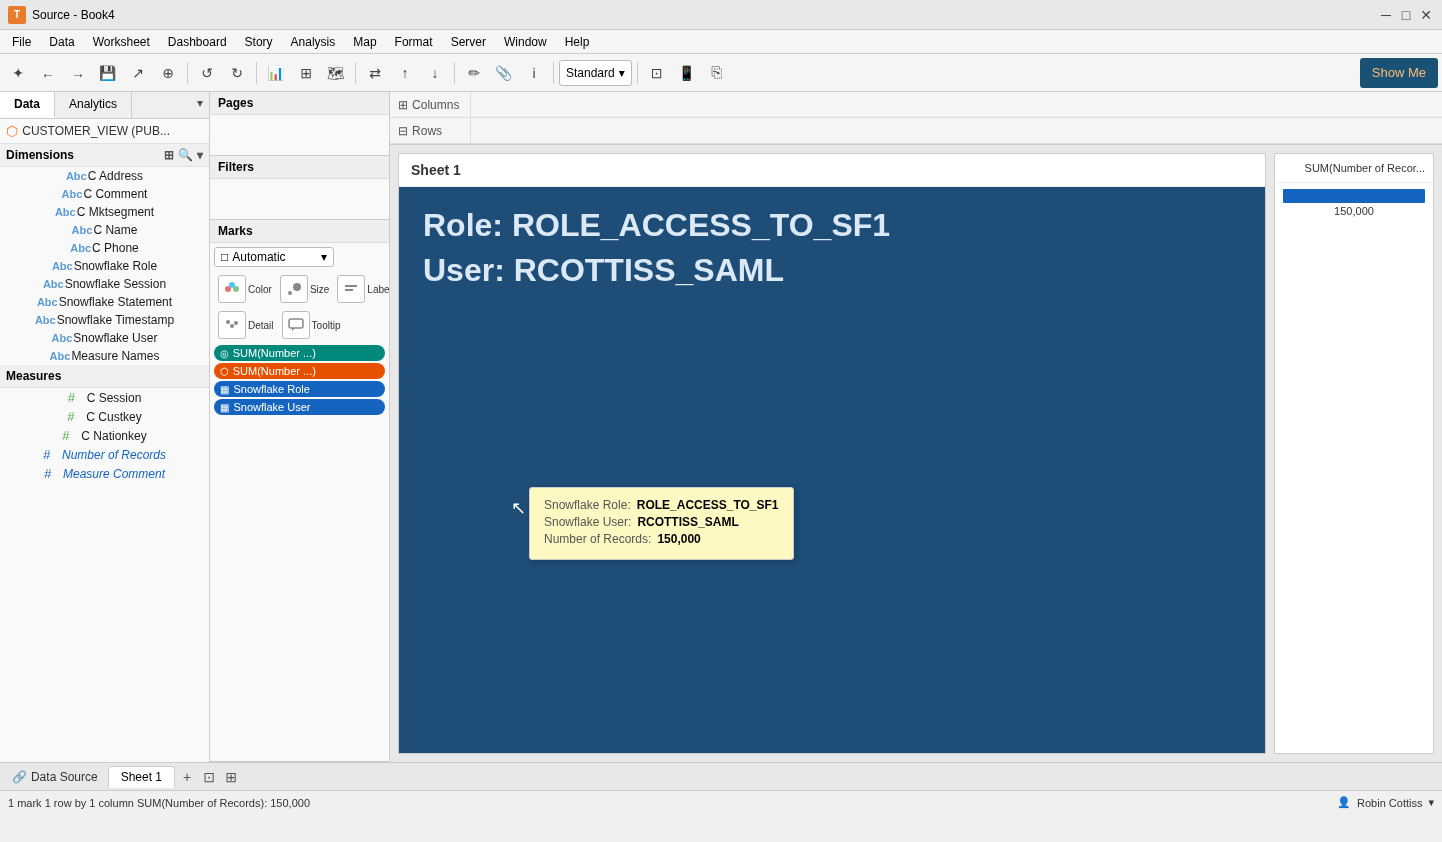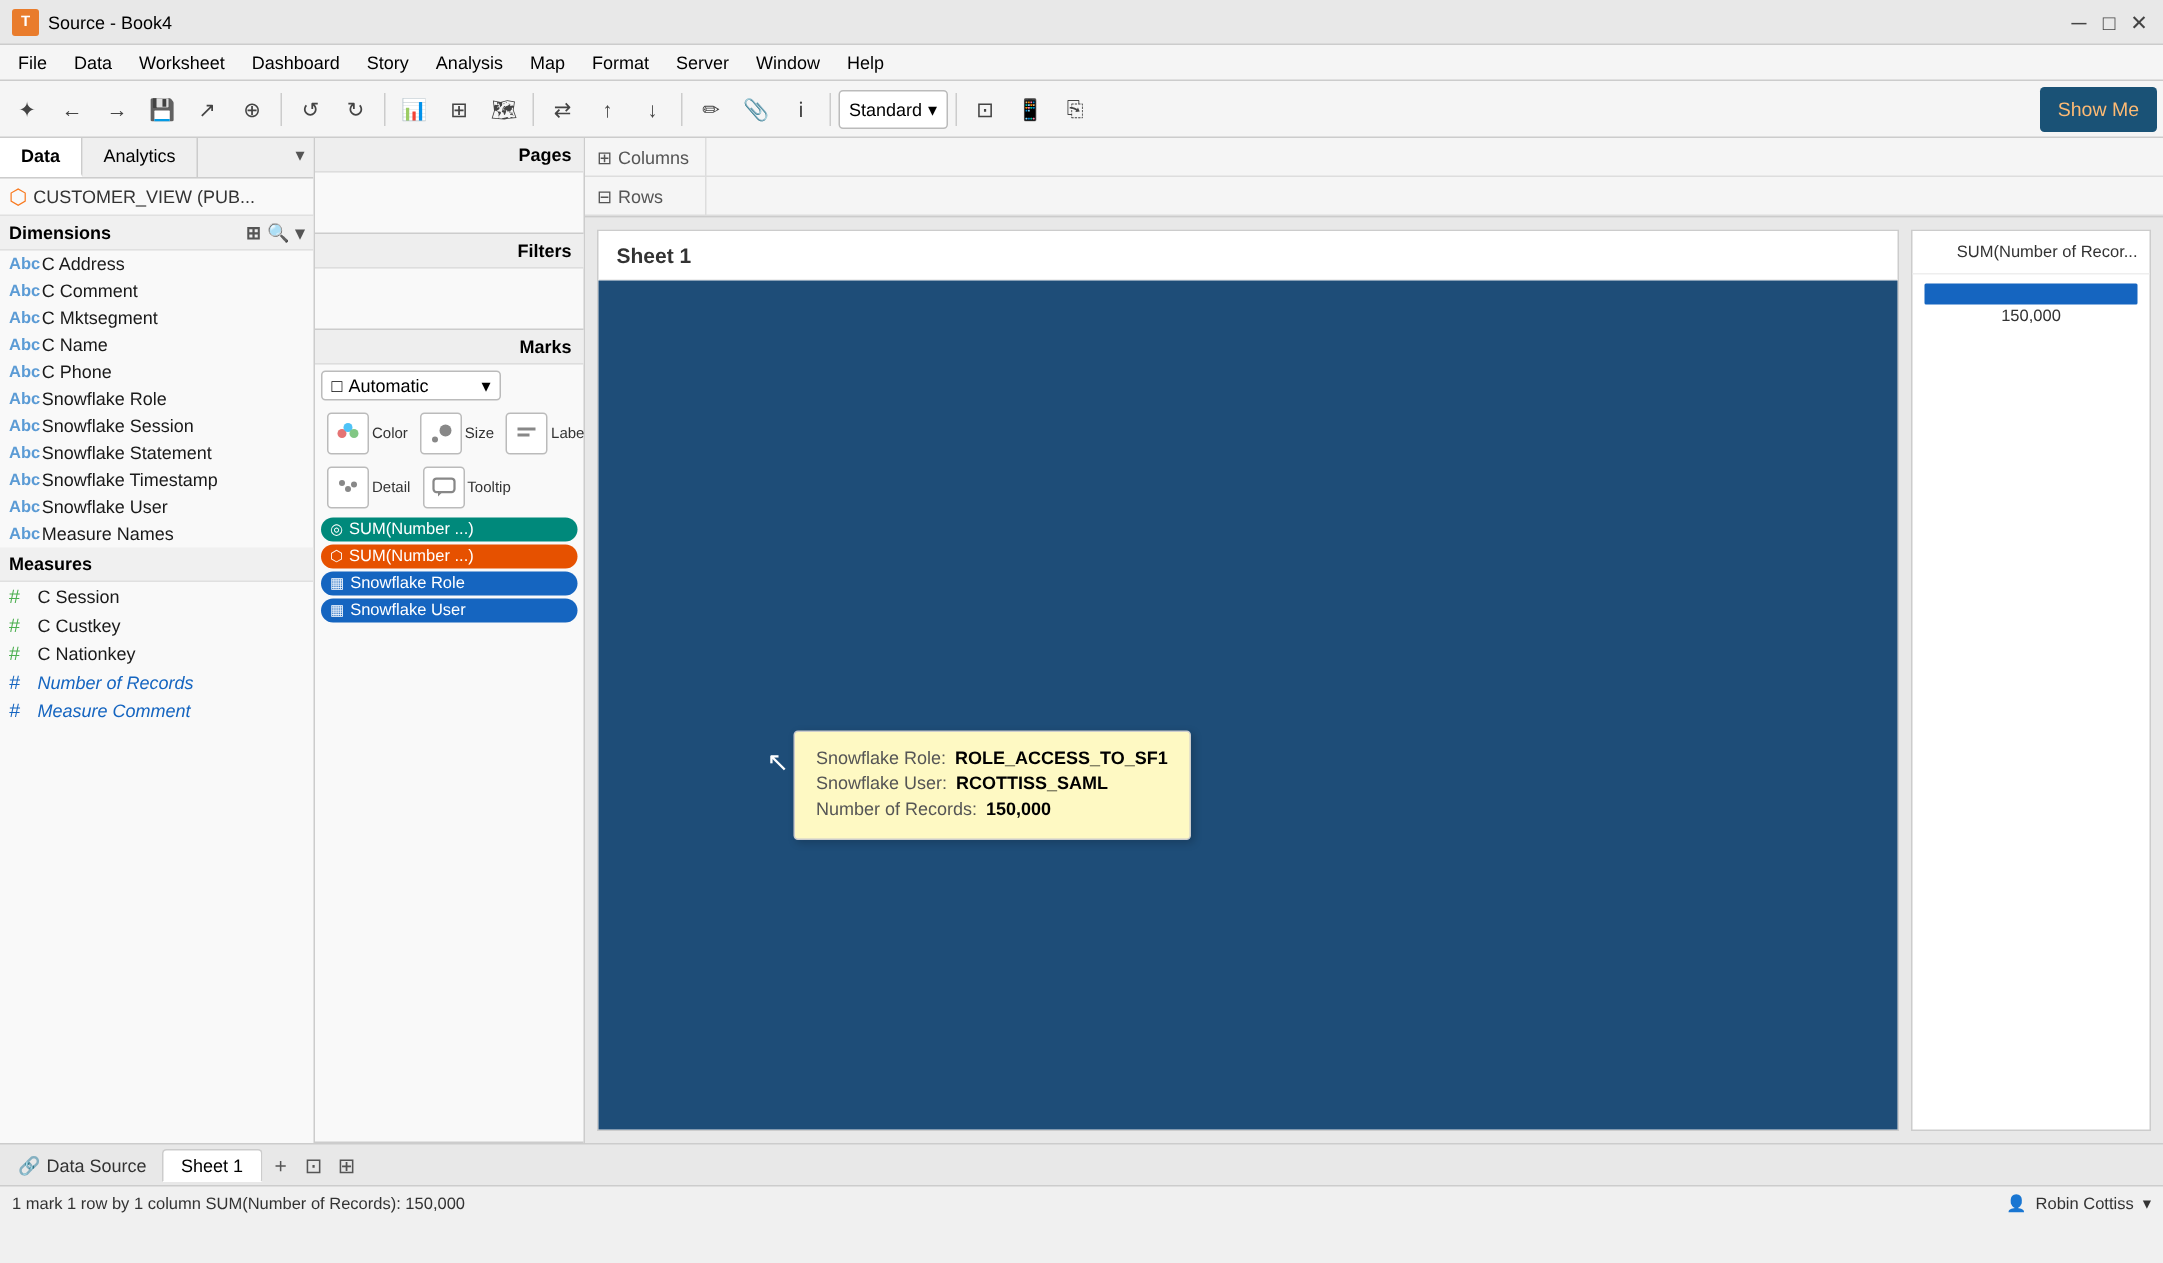--- a/index.html
+++ b/index.html
@@ -120,35 +120,34 @@
       display: flex; align-items: center; justify-content: space-between;
       padding: 4px 6px; font-weight: bold; font-size: 12px;
       border-bottom: 1px solid #e0e0e0; background: #f0f0f0;
     }
     .section-header-icons { display: flex; gap: 4px; }
     .section-header-icons span { cursor: pointer; color: #555; }
 
     .field-list { overflow-y: auto; }
     .field-item {
       display: flex; align-items: center; padding: 2px 6px; gap: 1px;
-      font-size: 12px; cursor: pointer; color: #1a1a1a;
+      font-size: 12px; cursor: pointer; color: #1a1a1a; justify-content: center;
     }
     .field-type-abc { color: #5b9bd5; font-size: 11px; font-weight: bold; min-width: 18px; }
     .field-type-hash { color: #4caf50; font-size: 13px; min-width: 18px; }
     .field-italic { font-style: italic; }
     .field-blue { color: #1565c0; }
 
     
     #middle-panel {
       width: 180px;
       background: #f9f9f9;
       border-right: 1px solid #ccc;
       display: flex;
       flex-direction: column;
-      text-align: right;
     }
 
     .panel-section {
       border-bottom: 1px solid #ccc;
     }
     .panel-section-title {
       padding: 4px 8px;
       font-size: 12px;
       font-weight: bold;
       background: #eeeeee;
@@ -638,20 +637,30 @@
           <span>Rows</span>
         </div>
         <div class="shelf-content"></div>
       </div>
     </div>
 
     <div id="view-area">
       <div id="view-canvas">
         <div id="sheet-title">Sheet 1</div>
         <div id="viz-area">
+          <div id="viz-content">
+            <div id="viz-role">
+              <span>Role:</span>
+              <span>ROLE_ACCESS_TO_SF1</span>
+            </div>
+            <div id="viz-user">
+              <span>User:</span>
+              <span>RCOTTISS_SAML</span>
+            </div>
+          </div>
 
           <div id="cursor-indicator">↖</div>
 
           <div id="tooltip">
             <div class="tooltip-row">
               <span class="tooltip-label">Snowflake Role:</span>
               <span class="tooltip-value">ROLE_ACCESS_TO_SF1</span>
             </div>
             <div class="tooltip-row">
               <span class="tooltip-label">Snowflake User:</span>

